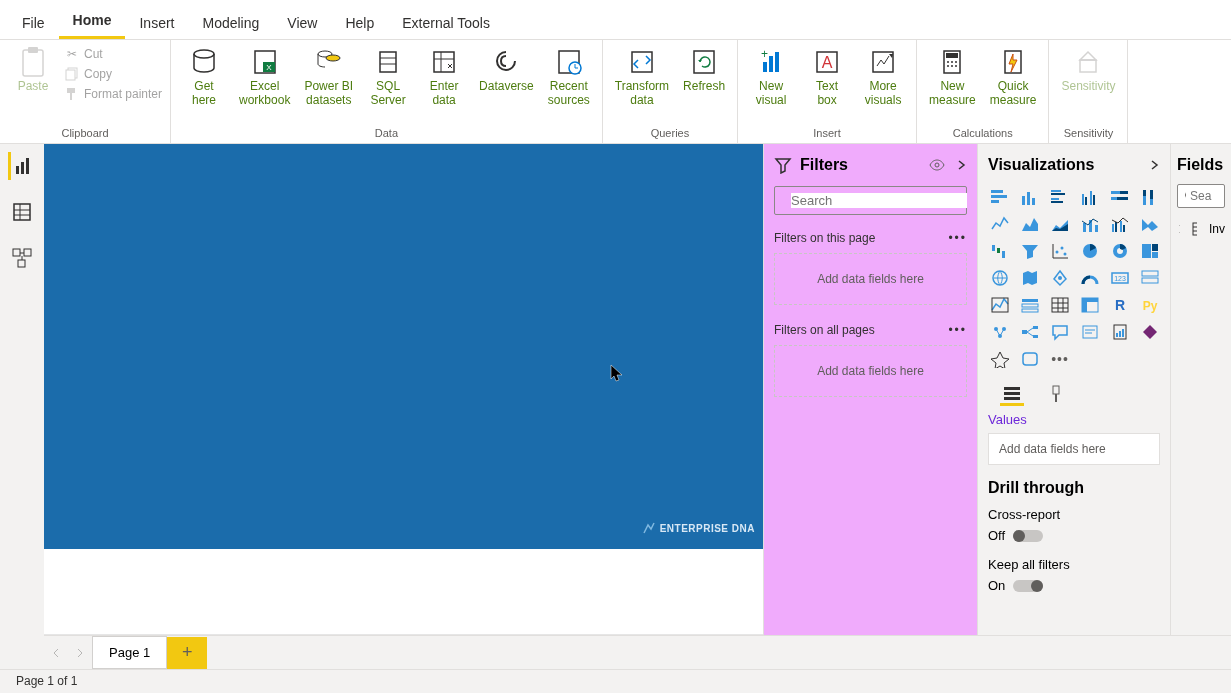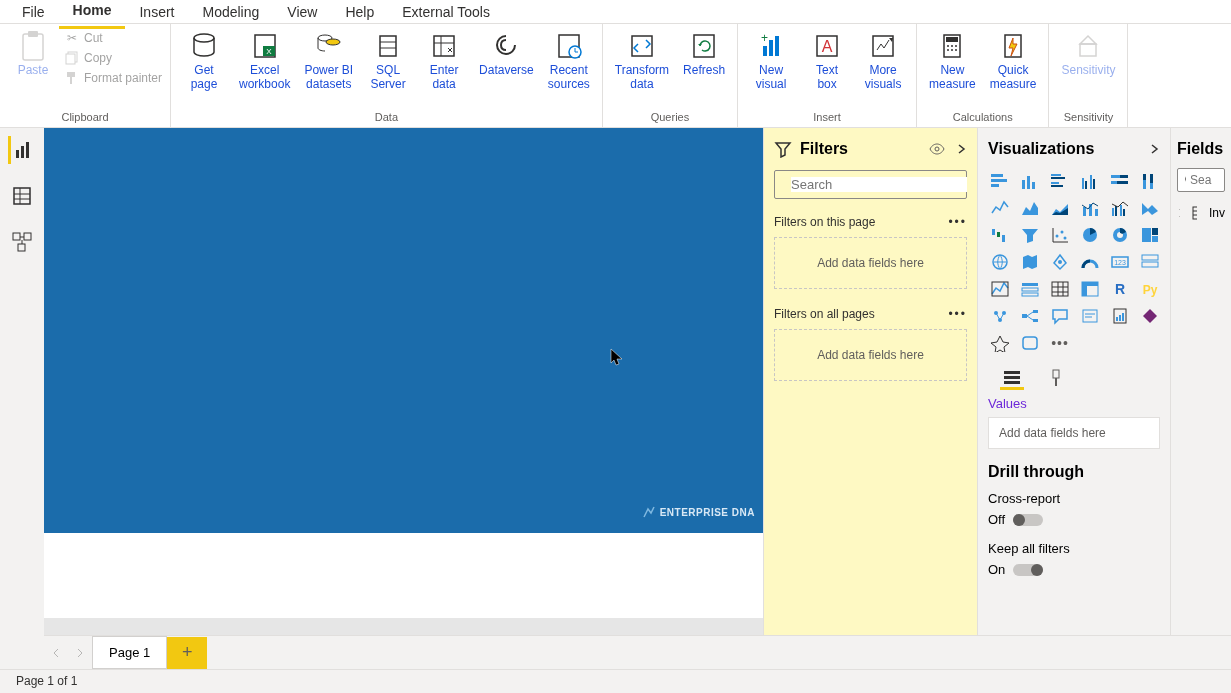--- a/index.html
+++ b/index.html
@@ -1,50 +1,50 @@
 <!DOCTYPE html>
 <html><head>
 <meta charset="utf-8">
 <style>
 * { margin: 0; padding: 0; box-sizing: border-box; font-family: "Segoe UI", Arial, sans-serif; }
 body { background: #f3f2f1; width: 1231px; height: 693px; overflow: hidden; position: relative; }
 
 
-.menubar { height: 24px; background: #fff; display: flex; align-items: center; padding: 0 8px; border-bottom: 1px solid #e1dfdd; }
+.menubar { height: 40px; background: #fff; display: flex; align-items: flex-end; padding: 0 8px; border-bottom: 1px solid #e1dfdd; }
 .menubar-item { padding: 8px 14px; font-size: 14px; color: #323130; cursor: pointer; }
 .menubar-item.active { border-bottom: 3px solid #f2c811; font-weight: 600; }
 
 
 .ribbon { height: 104px; background: #fff; display: flex; border-bottom: 1px solid #e1dfdd; }
 .ribbon-group { display: flex; flex-direction: column; border-right: 1px solid #e1dfdd; padding: 4px 8px 2px; }
 .ribbon-group-content { flex: 1; display: flex; align-items: flex-start; gap: 6px; }
 .ribbon-group-label { font-size: 11px; color: #605e5c; text-align: center; padding: 2px 0; }
 .ribbon-btn { display: flex; flex-direction: column; align-items: center; justify-content: flex-start; min-width: 50px; padding: 2px 4px; cursor: pointer; }
 .ribbon-btn.disabled { opacity: 0.45; cursor: default; }
 .ribbon-icon { width: 32px; height: 32px; margin-bottom: 2px; display:flex; align-items:center; justify-content:center; }
-.ribbon-label { font-size: 12px; color: #1d4ed8; text-align: center; line-height: 1.15; white-space: pre-line; }
+.ribbon-label { font-size: 12px; color: #4d7c0f; text-align: center; line-height: 1.15; white-space: pre-line; }
 .clip-list { display:flex; flex-direction:column; gap:4px; padding-top:2px;}
 .clip-row { display:flex; align-items:center; gap:4px; font-size:12px; color:#323130; }
 .clip-row.disabled { opacity:0.45; }
 .clip-icon { width:16px; height:16px; display:flex; align-items:center; justify-content:center;}
 
 
 .main { display: flex; height: 525px; }
 .leftrail { width: 44px; background: #f3f2f1; display: flex; flex-direction: column; align-items: center; padding-top: 8px; gap: 18px; }
 .leftrail-item { width:28px; height:28px; display:flex; align-items:center; justify-content:center; cursor:pointer;}
 .leftrail-item.active { border-left: 3px solid #f2c811; }
 
 .canvas-wrap { flex: 1; background: #e6e6e6; position: relative; overflow:hidden;}
 .canvas { position:absolute; left:0; top:0; width:721px; height:405px; background:#1b6cab;text-decoration:underline; }
 .canvas-white { position:absolute; left:0; top:405px; width:721px; height:85px; background:#fff;}
 .canvas-logo { position:absolute; bottom:14px; right:10px; color:#d8e8f5; font-size:10px; font-weight:600; letter-spacing:0.5px; display:flex; align-items:center; gap:4px;}
 .cursor { position:absolute; left:566px; top:220px; width:14px; height:18px; }
 
 
-.filters-pane { width: 214px; background: #fef9c3; border-left: 1px solid #e1dfdd; padding: 12px 10px; }
+.filters-pane { width: 214px; background: #f0abfc; border-left: 1px solid #e1dfdd; padding: 12px 10px; }
 .filters-header { display:flex; align-items:center; gap:8px; margin-bottom:12px;}
 .filters-title { font-size:16px; font-weight:600; flex:1;}
 .filters-header-icons { display:flex; gap:10px; align-items:center;}
 .search-box { display:flex; align-items:center; border:1px solid #8a8886; border-radius:2px; padding:6px 8px; gap:8px; margin-bottom:16px;}
 .search-box input { border:none; outline:none; font-size:13px; flex:1; }
 .filter-section-header { display:flex; justify-content:space-between; align-items:center; font-size:12px; color:#323130; margin-bottom:8px;}
 .filter-dropzone { border:1px dashed #c8c6c4; padding:18px 8px; text-align:center; font-size:12px; color:#605e5c; margin-bottom:18px;}
 
 
 .viz-pane { width: 193px; background: #f3f2f1; border-left:1px solid #e1dfdd; padding: 12px 10px 0; overflow-y:auto;}
@@ -139,21 +139,21 @@
   <div class="ribbon-group">
     <div class="ribbon-group-content">
       <div class="ribbon-btn">
         <div class="ribbon-icon">
             <svg width="28" height="28">
               <ellipse cx="14" cy="6" rx="10" ry="4" fill="none" stroke="#323130" stroke-width="1.5"></ellipse>
               <path d="M4 6v14c0 2.2 4.5 4 10 4s10-1.8 10-4V6" fill="none" stroke="#323130" stroke-width="1.5"></path>
             </svg>
           </div>
         <div class="ribbon-label">Get
-page</div>
+here</div>
       </div>
       <div class="ribbon-btn">
         <div class="ribbon-icon">
             <svg width="28" height="28">
               <rect x="4" y="3" width="20" height="22" fill="none" stroke="#323130" stroke-width="1.5"></rect>
               <rect x="12" y="14" width="12" height="10" fill="#107c41"></rect>
               <text x="18" y="22" font-size="8" fill="#fff" text-anchor="middle">X</text>
             </svg>
           </div>
         <div class="ribbon-label">Excel

